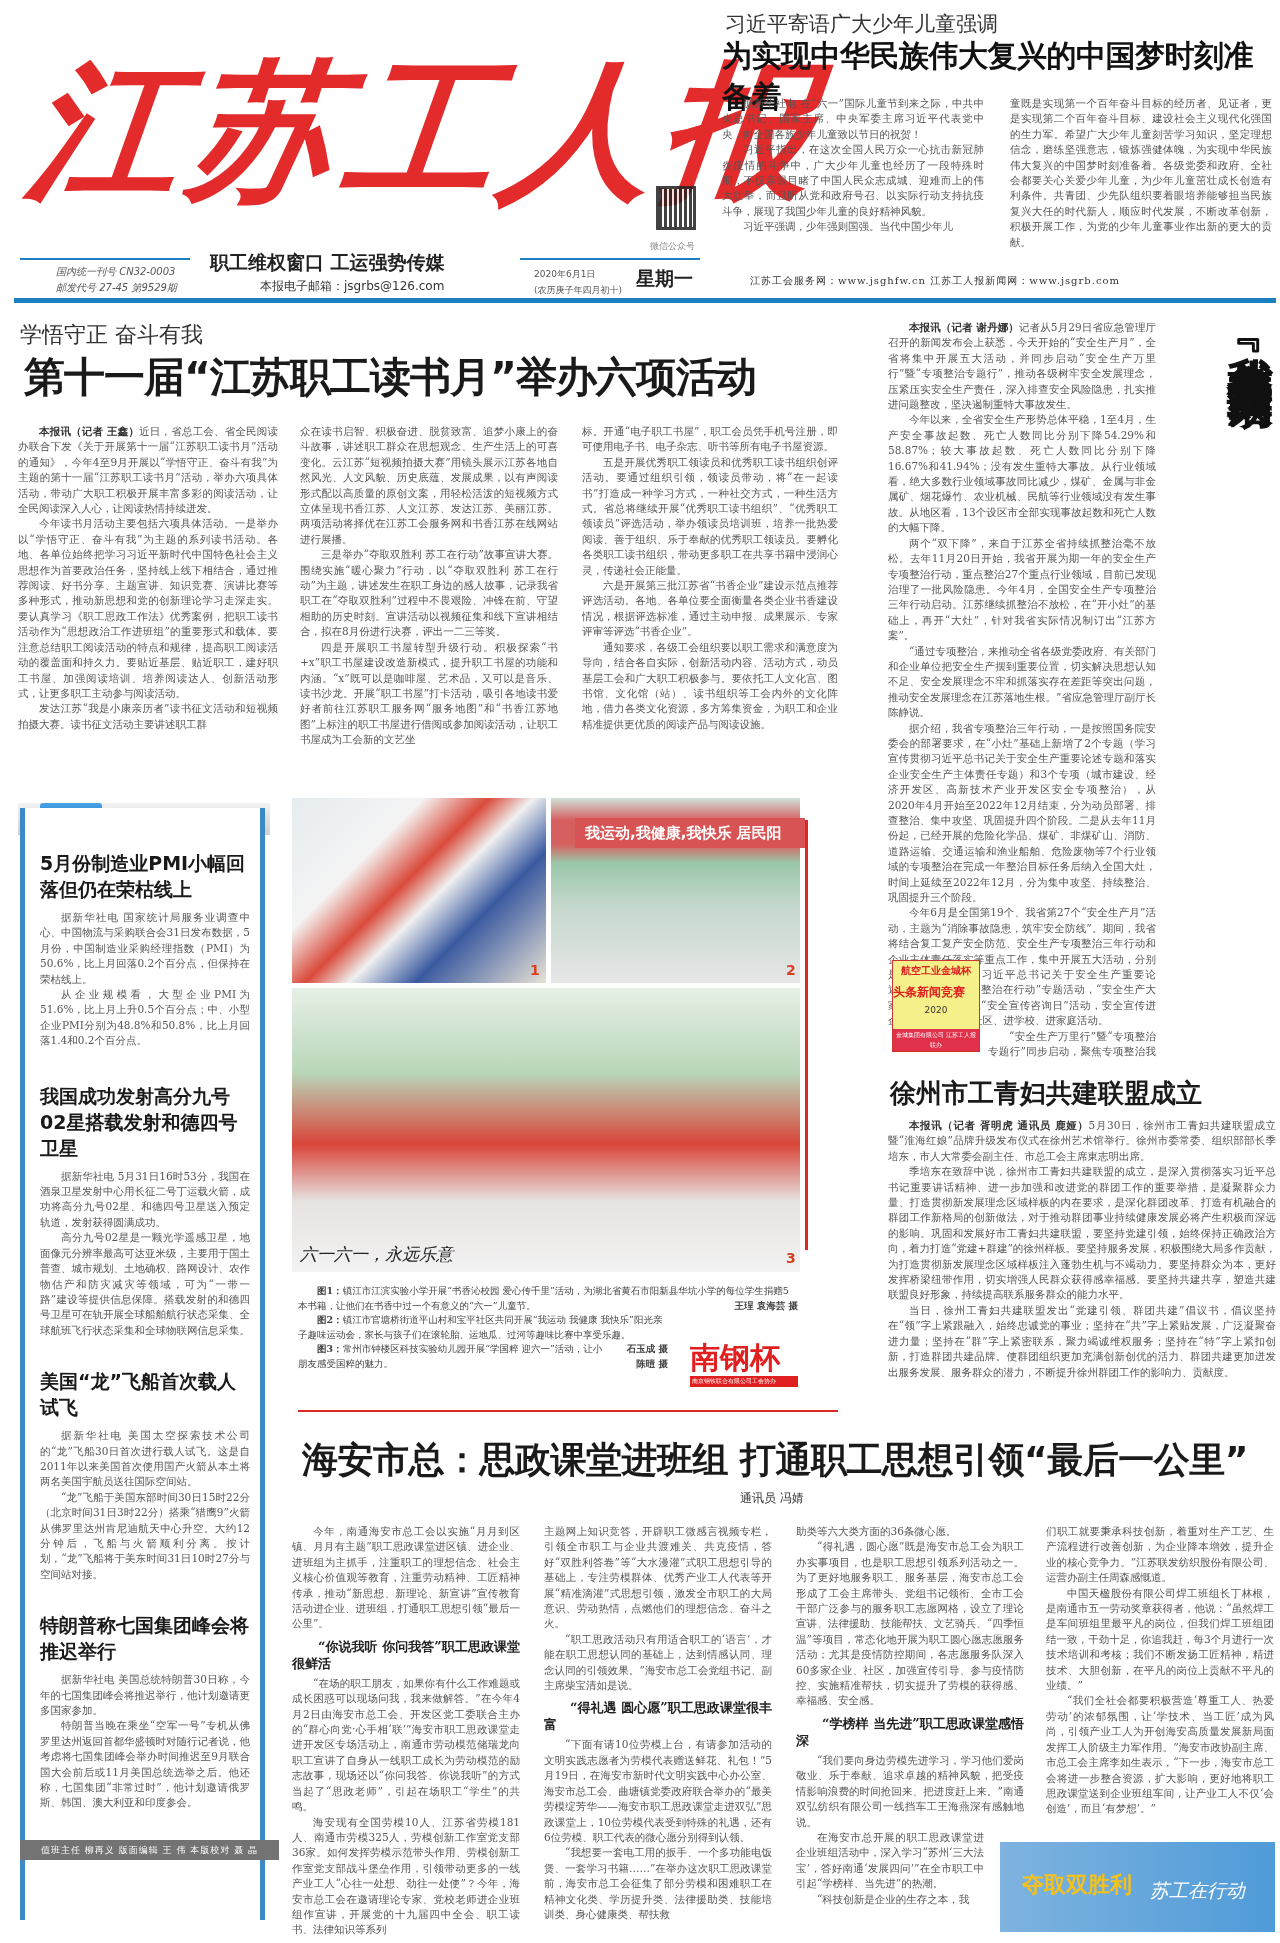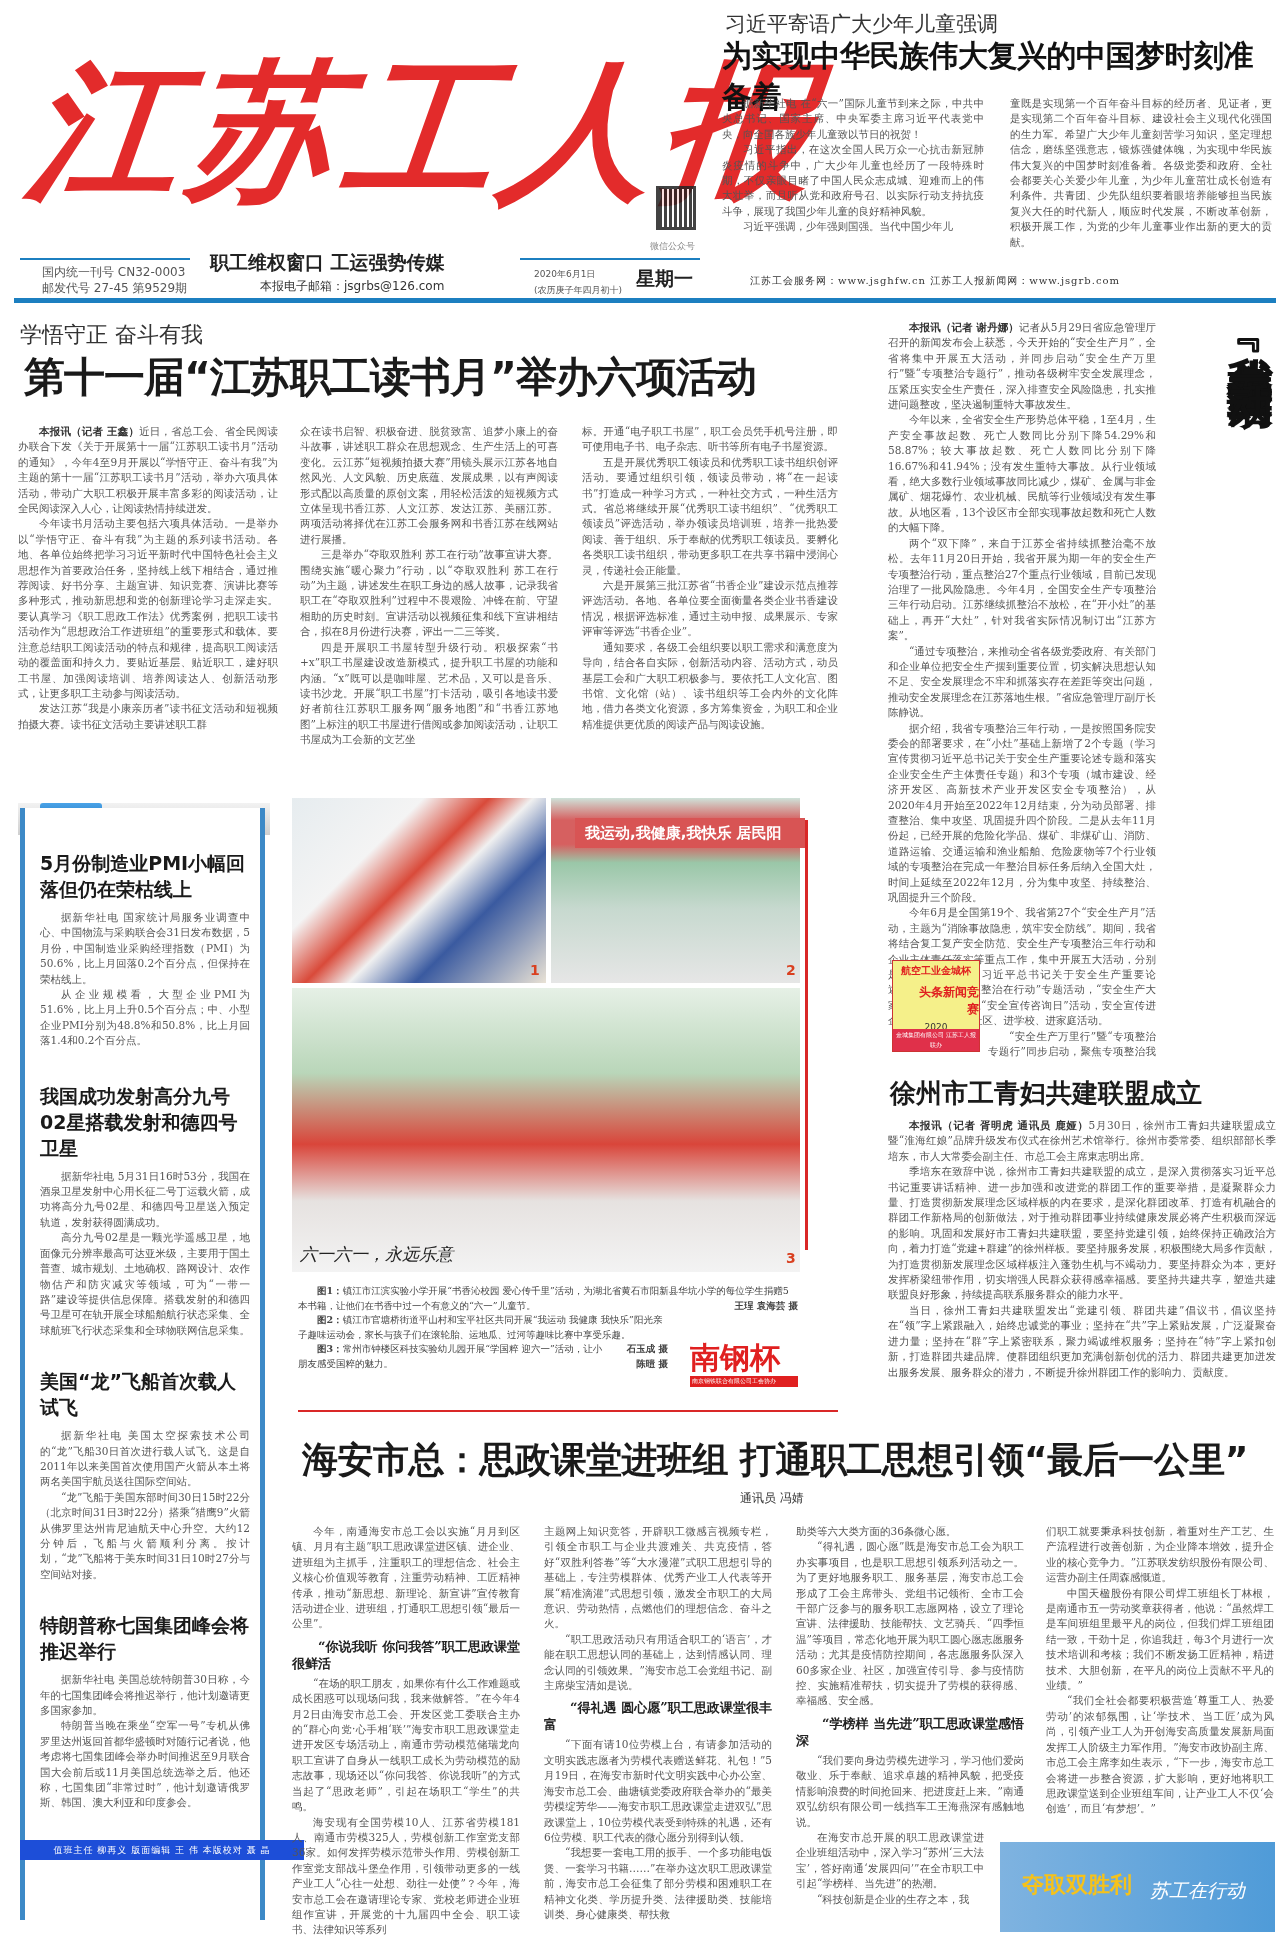--- a/index.html
+++ b/index.html
@@ -10,54 +10,54 @@
   .lead { font-weight: bold; color: #333; }
   .hd { font-family: "DejaVu Sans", sans-serif; font-weight: bold; color: #1a1a1a; }
 
   
   .masthead-title { left: 30px; top: 50px; font-family: "DejaVu Serif", serif; font-size: 150px; color: #e32b2b; letter-spacing: 8px; font-weight: bold; font-style: italic; line-height: 160px; transform: skewX(-6deg); }
   .qr { left: 656px; top: 186px; width: 40px; height: 44px; background:
         repeating-linear-gradient(90deg,#222 0 3px,#fff 3px 5px),
         #222; opacity: 0.85; border: 3px solid #222; }
   .qr-label { left: 650px; top: 240px; font-size: 9px; color: #888; }
   .blue-rule { background: #1c7fc0; }
-  .info-left { left: 42px; top: 264px; font-size: 12px; color: #555; line-height: 16px; }
+  .info-left { left: 56px; top: 264px; font-size: 10px; color: #555; line-height: 16px; font-style: italic; }
   .slogan { left: 210px; top: 250px; font-family: "DejaVu Serif", serif; font-weight: bold; font-size: 19px; color: #222; }
   .email { left: 260px; top: 278px; font-size: 12px; color: #333; }
   .date { left: 534px; top: 266px; font-size: 9px; color: #555; line-height: 16px; }
   .weekday { left: 636px; top: 266px; font-size: 19px; font-weight: bold; color: #222; }
 
   .top-kicker { left: 725px; top: 10px; font-size: 21px; color: #333; }
   .top-title { left: 722px; top: 36px; font-size: 30px; font-weight: bold; color: #111; letter-spacing: -0.5px; }
   .sites { left: 750px; top: 274px; font-family: "DejaVu Serif", serif; font-size: 10px; color: #333; letter-spacing: 1px; }
 
   .vtitle { writing-mode: vertical-rl; font-weight: bold; font-size: 46px; color: #111; letter-spacing: 2px; }
 
   .news-box { left: 20px; top: 808px; width: 245px; height: 1112px; border-left: 5px solid #3c89c7; border-right: 5px solid #3c89c7; background: #fff; }
   .news-tab { left: 18px; top: 803px; width: 252px; height: 32px; background: linear-gradient(#f2f2f2,#cfcfcf); }
   .news-tab-badge { left: 40px; top: 803px; width: 62px; height: 22px; background: linear-gradient(#4aa3e8,#1a6fb8); border-radius: 3px 3px 8px 8px; color: #fff; font-size: 10px; text-align: center; line-height: 22px; }
   .news-tab-label { left: 115px; top: 808px; font-size: 15px; font-weight: bold; color: #1d6fb8; }
-  .news-footer { left: 20px; top: 1840px; width: 284px; height: 20px; background: #1d4ed8; color: #fff; font-size: 9px; line-height: 20px; text-align: center; letter-spacing: 1px; }
+  .news-footer { left: 20px; top: 1840px; width: 259px; height: 20px; background: #737373; color: #fff; font-size: 9px; line-height: 20px; text-align: center; letter-spacing: 1px; }
   .brief-title { font-weight: bold; font-size: 19px; color: #1a1a1a; line-height: 26px; }
 
   .photo { background: #ccc; overflow: hidden; }
   .photo1 { left: 292px; top: 798px; width: 254px; height: 185px; background: linear-gradient(135deg,#e6ecef 0%,#f4f4f4 30%,#d94a3a 45%,#f0f0f0 55%,#3a5aa0 70%,#e9e2d5 100%); }
   .photo2 { left: 551px; top: 798px; width: 249px; height: 185px; background: linear-gradient(180deg,#cfe2d9 0%,#d66060 12%,#d66060 25%,#9ac7a8 35%,#c7d9cf 60%,#e6e6e6 100%); }
   .photo3 { left: 292px; top: 988px; width: 508px; height: 284px; background: linear-gradient(180deg,#e6f0e6 0%,#b9d6b9 30%,#d9453a 55%,#e6e2e0 75%,#f3f3f3 100%); }
   .photo-banner { left: 575px; top: 818px; width: 230px; height: 30px; background: #d85454; color: #fff; font-size: 15px; font-weight: bold; line-height: 30px; padding-left: 10px; white-space: nowrap; overflow: hidden; }
   .photo-num { font-size: 14px; color: #d94020; font-weight: bold; }
   .photo-caption-art { left: 300px; top: 1243px; font-family: "DejaVu Serif", serif; font-style: italic; font-size: 17px; color: #222; text-align: right; }
   .redbar { background: #d92828; }
   .nangang { left: 690px; top: 1340px; width: 108px; height: 60px; }
   .nangang-t { font-size: 30px; font-weight: bold; color: #e02020; line-height: 36px; }
   .nangang-s { font-size: 6px; background: #e02020; color: #fff; padding: 1px 2px; }
 
   .award { left: 892px; top: 960px; width: 88px; height: 92px; background: #f5f08a; border: 1px solid #c33; }
   .award-top { font-size: 10px; color: #e02020; text-align: center; font-weight: bold; padding-top: 3px; }
-  .award-mid { font-size: 12px; color: #e02020; text-align: right; font-weight: bold; margin-top: 6px; padding-left: 20px; }
+  .award-mid { font-size: 12px; color: #e02020; text-align: left; font-weight: bold; margin-top: 6px; }
   .award-year { font-size: 9px; color: #333; text-align: center; margin-top: 4px; }
   .award-bot { position: absolute; bottom: 0; left: 0; right: 0; height: 22px; background: #e0304a; color: #fff; font-size: 6px; text-align: center; line-height: 10px; padding-top: 1px; }
 
   .banner-bottom { left: 1000px; top: 1842px; width: 275px; height: 90px; background: linear-gradient(90deg,#7fb3e0,#4f9bd8); }
   .banner-bottom .b1 { position: absolute; left: 22px; top: 28px; font-size: 22px; font-weight: bold; color: #f6c21a; }
   .banner-bottom .b2 { position: absolute; left: 150px; top: 36px; font-family: "DejaVu Serif", serif; font-style: italic; font-size: 19px; color: #fff; }
   .subhead { font-weight: bold; font-size: 13px; color: #222; line-height: 17px; margin: 6px 0 4px; text-indent: 2em; }
   .byline { font-size: 12px; color: #333; }
 </style>
 </head>

